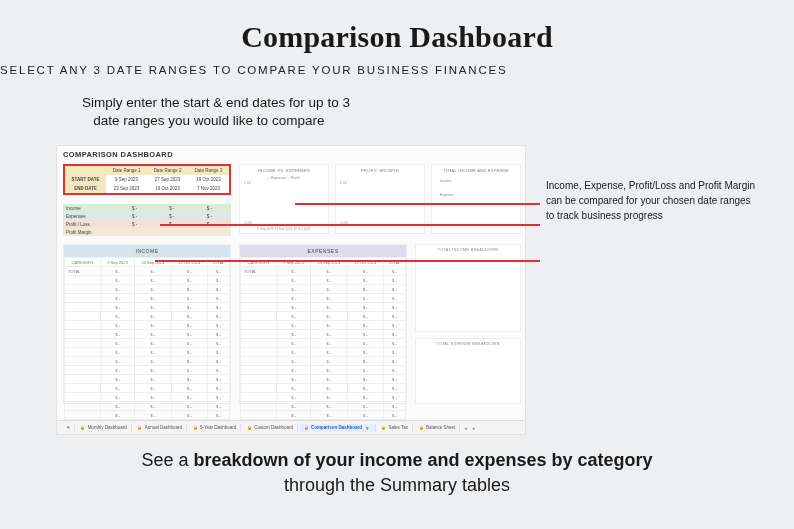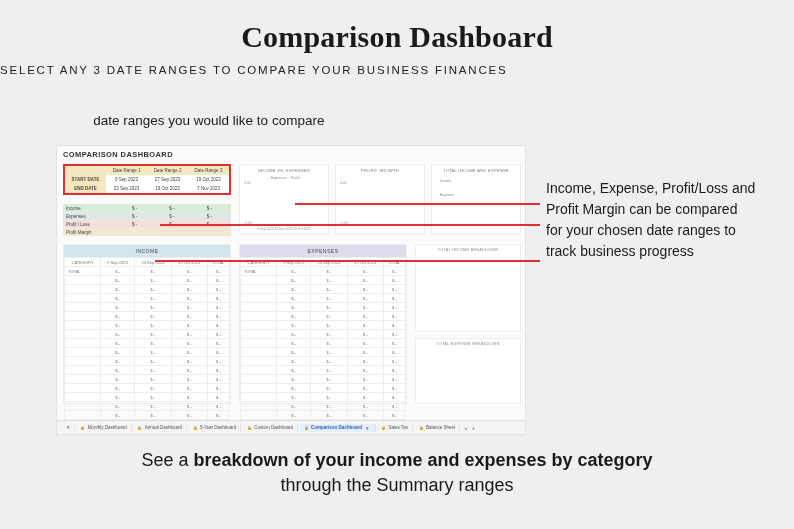--- a/index.html
+++ b/index.html
@@ -146,42 +146,42 @@
     background: #e03030;
   }
   .rl1 { top: 203px; left: 295px; width: 245px; }
   .rl2 { top: 224px; left: 160px; width: 380px; }
   .rl3 { top: 260px; left: 155px; width: 385px; }
   .side-text {
     position: absolute;
     left: 546px;
     top: 178px;
     width: 210px;
-    font-size: 14px;
+    font-size: 10px;
     line-height: 1.5;
     color: #1a1a1a;
   }
   .footer-text {
     position: absolute;
     left: 0; right: 0;
     top: 448px;
     text-align: center;
     font-size: 18px;
     line-height: 1.4;
     color: #1a1a1a;
   }
   .footer-text b { font-weight: 700; }
 </style>
 </head>
 <body>
 
 <h1 class="title">Comparison Dashboard</h1>
 <div class="subtitle">SELECT ANY 3 DATE RANGES TO COMPARE YOUR BUSINESS FINANCES</div>
 <div class="intro">
-  <br>
+  <span>Simply enter the start &amp; end dates for up to 3</span><br>
   &nbsp;&nbsp;&nbsp;<span>date ranges you would like to compare</span>
 </div>
 
 <div class="ss-wrap">
   <div class="ss-header">COMPARISON DASHBOARD</div>
 
   <div class="date-block">
     <table>
       <tbody>
           <tr>
@@ -563,14 +563,14 @@
 </div>
 
 <div class="red-line rl1"></div>
 <div class="red-line rl2"></div>
 <div class="red-line rl3"></div>
 
 <div class="side-text">Income, Expense, Profit/Loss and Profit Margin can be compared for your chosen date ranges to track business progress</div>
 
 <div class="footer-text">
   <span>See a </span><b>breakdown of your income and expenses by category</b><br>
-  <span>through the Summary ranges</span>
+  <span>through the Summary tables</span>
 </div>
 
 </body></html>

